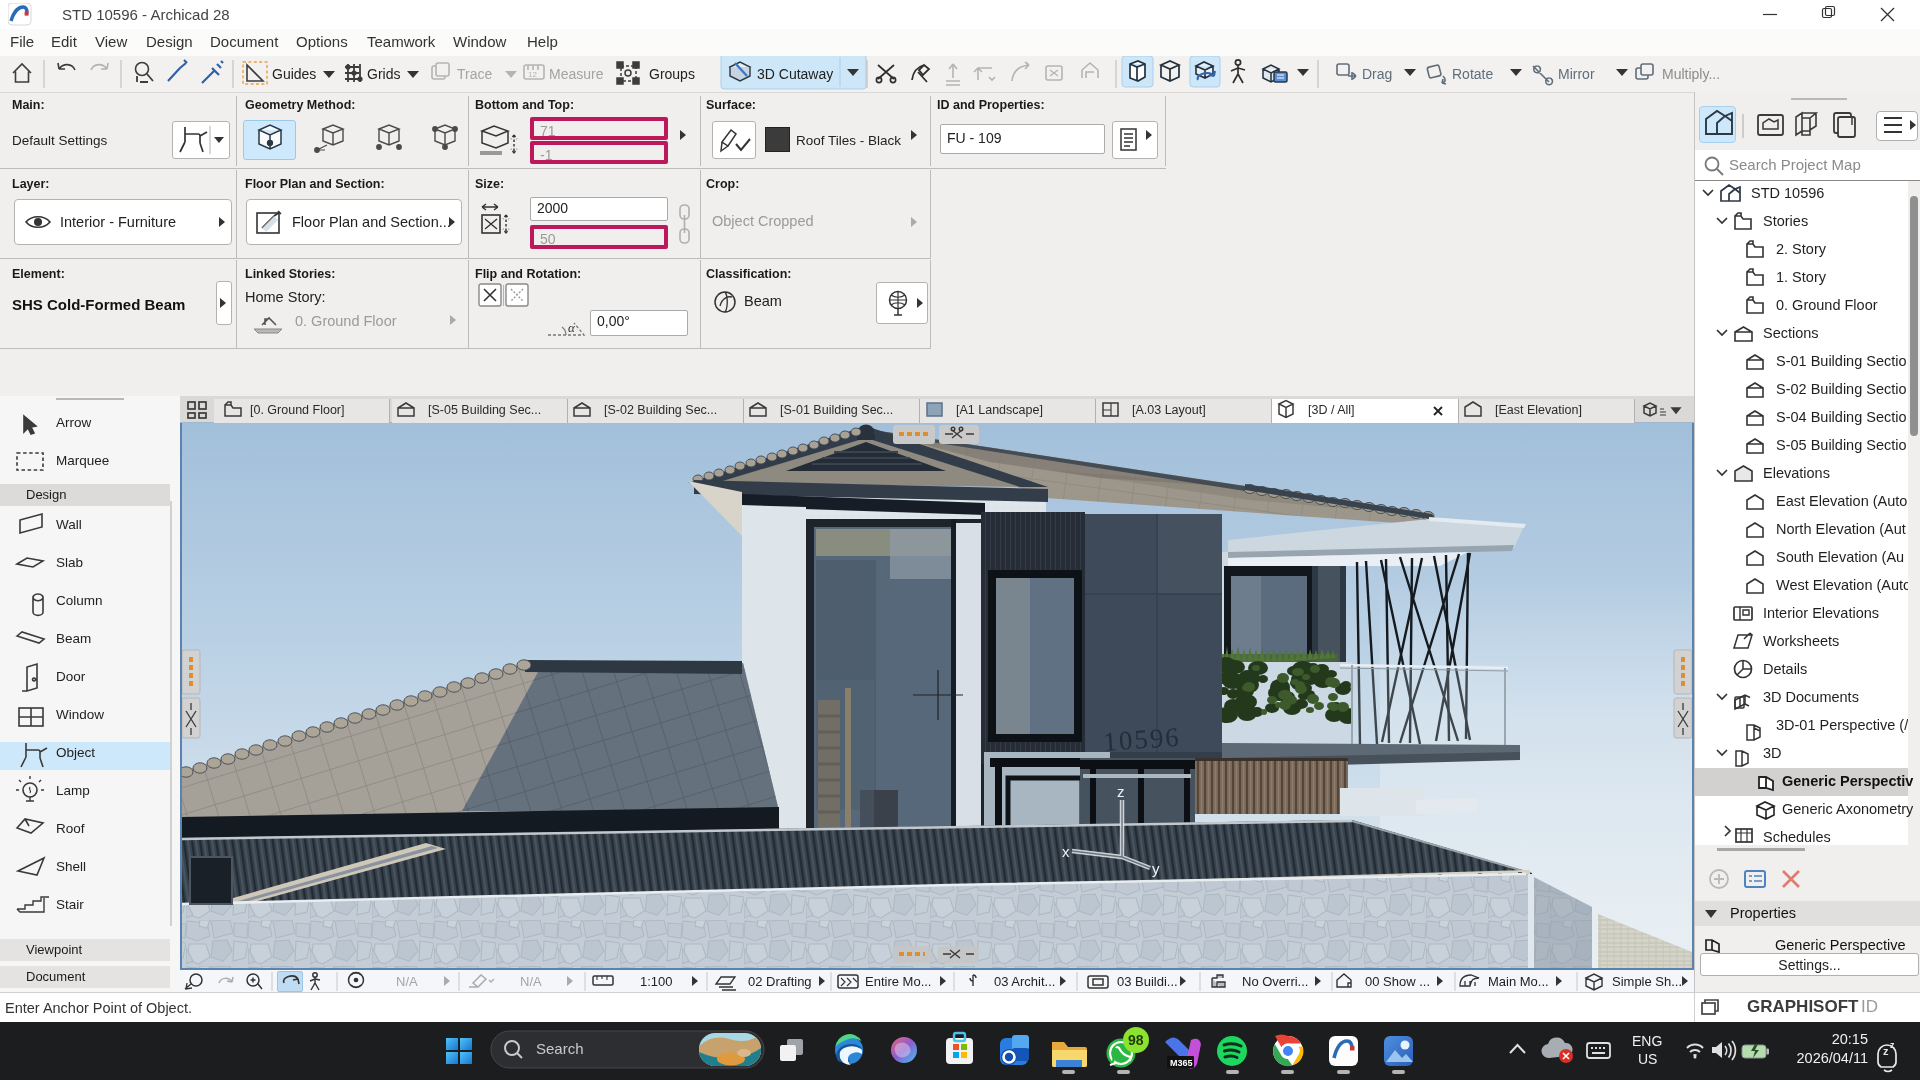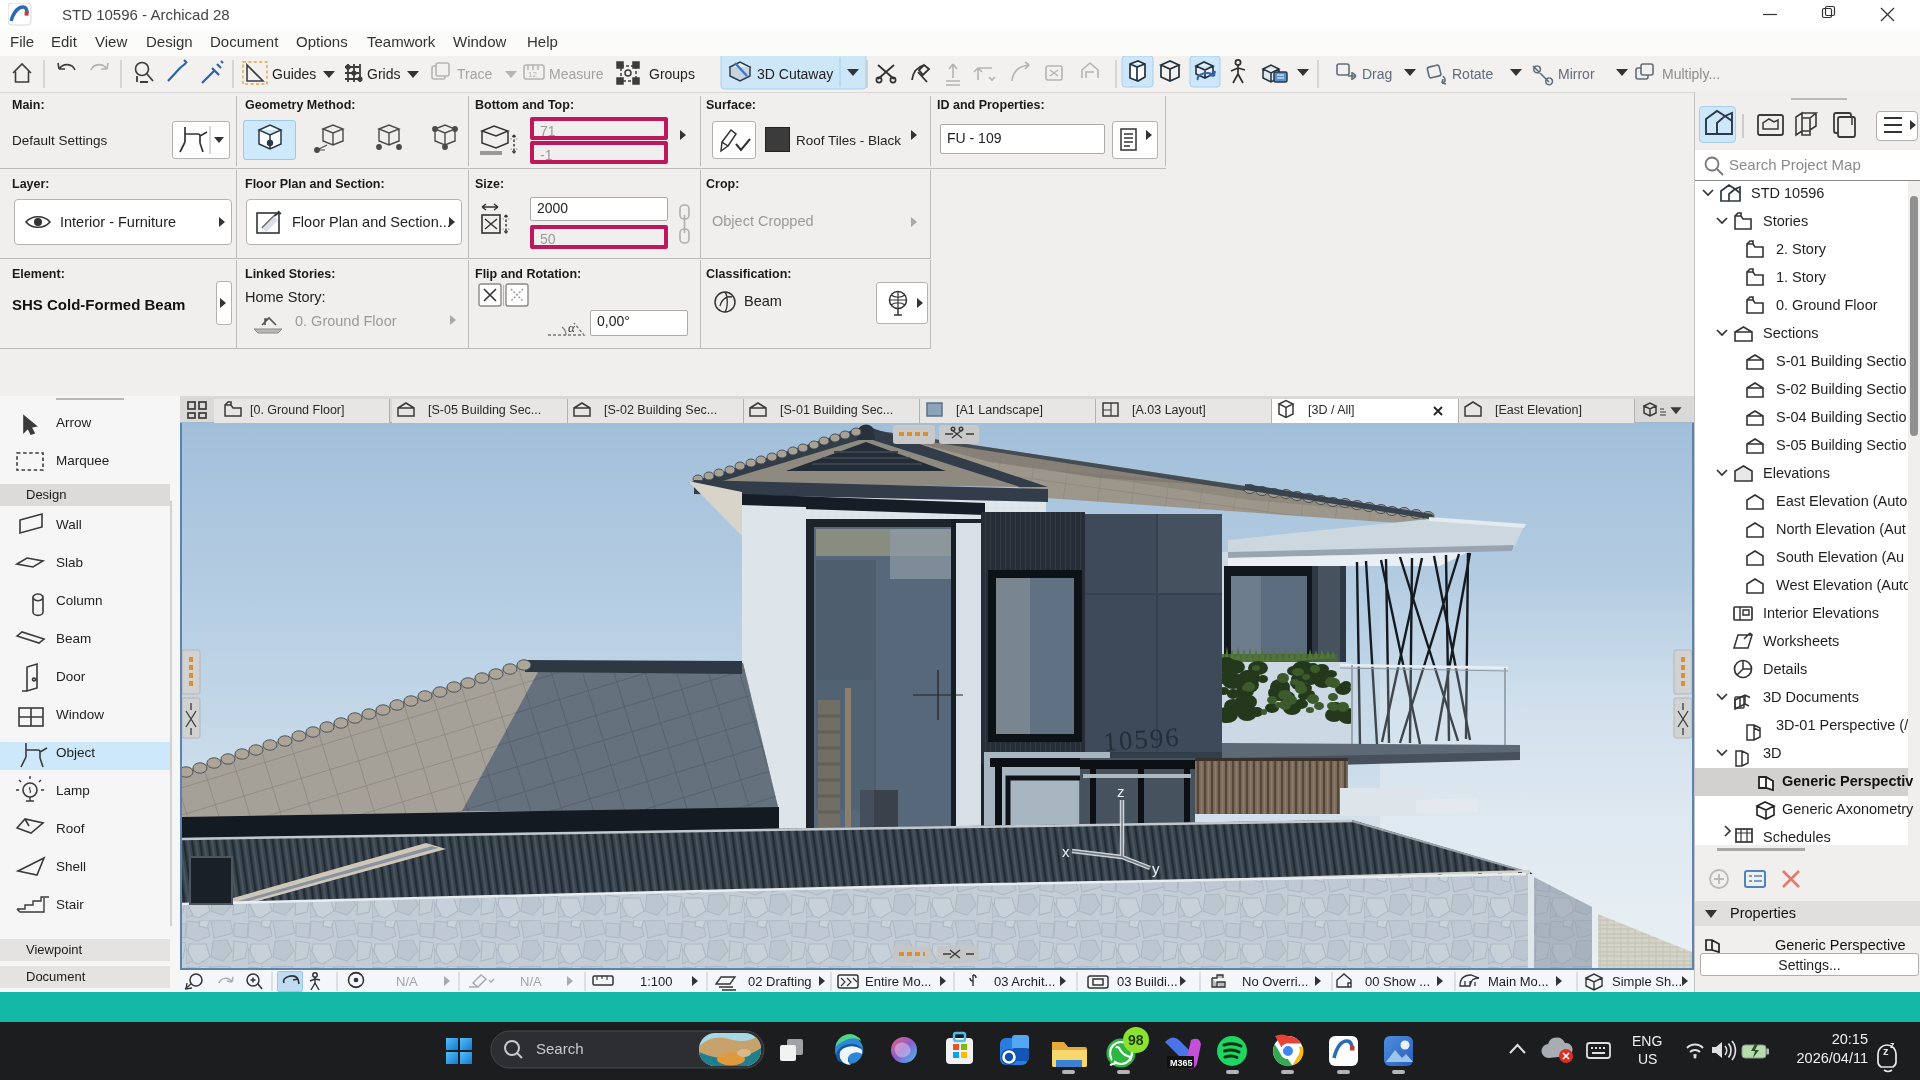--- a/index.html
+++ b/index.html
@@ -1,18 +1,18 @@
 <!DOCTYPE html>
 <html><head>
 <meta charset="utf-8">
 <style>
 * { margin:0; padding:0; box-sizing:border-box; }
 html,body { width:1920px; height:1080px; overflow:hidden; font-family:"Liberation Sans", sans-serif; }
 .abs { position:absolute; }
-#page { position:relative; width:1920px; height:1080px; background:#14b8a6; }
+#page { position:relative; width:1920px; height:1080px; background:#ec4899; }
 
 #titlebar { left:0; top:0; width:1920px; height:29px; background:#ffffff; }
 #titletext { left:62px; top:6px; font-size:15px; color:#444; }
 
 #menubar { left:0; top:29px; width:1920px; height:27px; background:#fbfbfa; }
 .mi { position:absolute; top:4px; font-size:15px; color:#333; }
 
 #toolbar { left:0; top:56px; width:1920px; height:37px; background:#f2f1f0; border-bottom:1px solid #d9d8d7; }
 .tbtext { position:absolute; top:10px; font-size:14px; color:#222; }
 .tbgray { color:#a3a3a3; }
@@ -876,20 +876,30 @@
     <span class="vbtext" style="left:460px">1:100</span>
     <span class="vbtext" style="left:568px">02 Drafting</span>
     <span class="vbtext" style="left:685px">Entire Mo...</span>
     <span class="vbtext" style="left:814px">03 Archit...</span>
     <span class="vbtext" style="left:937px">03 Buildi...</span>
     <span class="vbtext" style="left:1062px">No Overri...</span>
     <span class="vbtext" style="left:1185px">00 Show ...</span>
     <span class="vbtext" style="left:1308px">Main Mo...</span>
     <span class="vbtext" style="left:1432px">Simple Sh...</span>
   </div>
+  <div id="statusbar" class="abs">
+    <span class="abs" style="left:5px;top:7px;font-size:14.5px;color:#333">Enter Anchor Point of Object.</span>
+    <div class="abs" style="left:1694px;top:0;width:226px;height:29px;border-left:1px solid #cfcfcf"></div>
+    <svg class="abs" style="left:1701px;top:5px" width="24" height="20" viewBox="0 0 24 20">
+      <rect x="1" y="5" width="13" height="11" fill="none" stroke="#444" stroke-width="1.7"></rect>
+      <path d="M4 5 v-3 h13 v11 h-3" fill="none" stroke="#444" stroke-width="1.7"></path>
+    </svg>
+    <span class="abs" style="left:1747px;top:4px;font-size:17px;font-weight:bold;color:#3c3c3c;">GRAPHISOFT</span>
+    <span class="abs" style="left:1861px;top:4px;font-size:17px;color:#9a9a9a">ID</span>
+  </div>
   <div id="sidebar" class="abs">
     <div class="abs" style="left:96px;top:6px;width:56px;height:2px;background:#b9b8b7"></div>
     <div class="abs" style="left:4px;top:14px;width:37px;height:37px;background:#cde8fb;border:1px solid #a8d0ee;border-radius:4px"></div>
     <div class="abs" style="left:181px;top:19px;width:42px;height:30px;background:#ffffff;border:1px solid #b0afae;border-radius:4px"></div>
     <svg class="abs" style="left:0;top:0" width="226" height="58" viewBox="0 0 226 58">
       <g fill="none" stroke="#2c3845" stroke-width="1.9">
         <path d="M11 42 V27 l11-8 l8 5 l7-3 v21 Z M30 24 l-8 7 v11 M30 24 l7 5"></path>
       </g>
       <line x1="48" y1="22" x2="48" y2="46" stroke="#c2c1c0" stroke-width="1.5"></line>
       <g fill="none" stroke="#3a3a3a" stroke-width="1.8">

